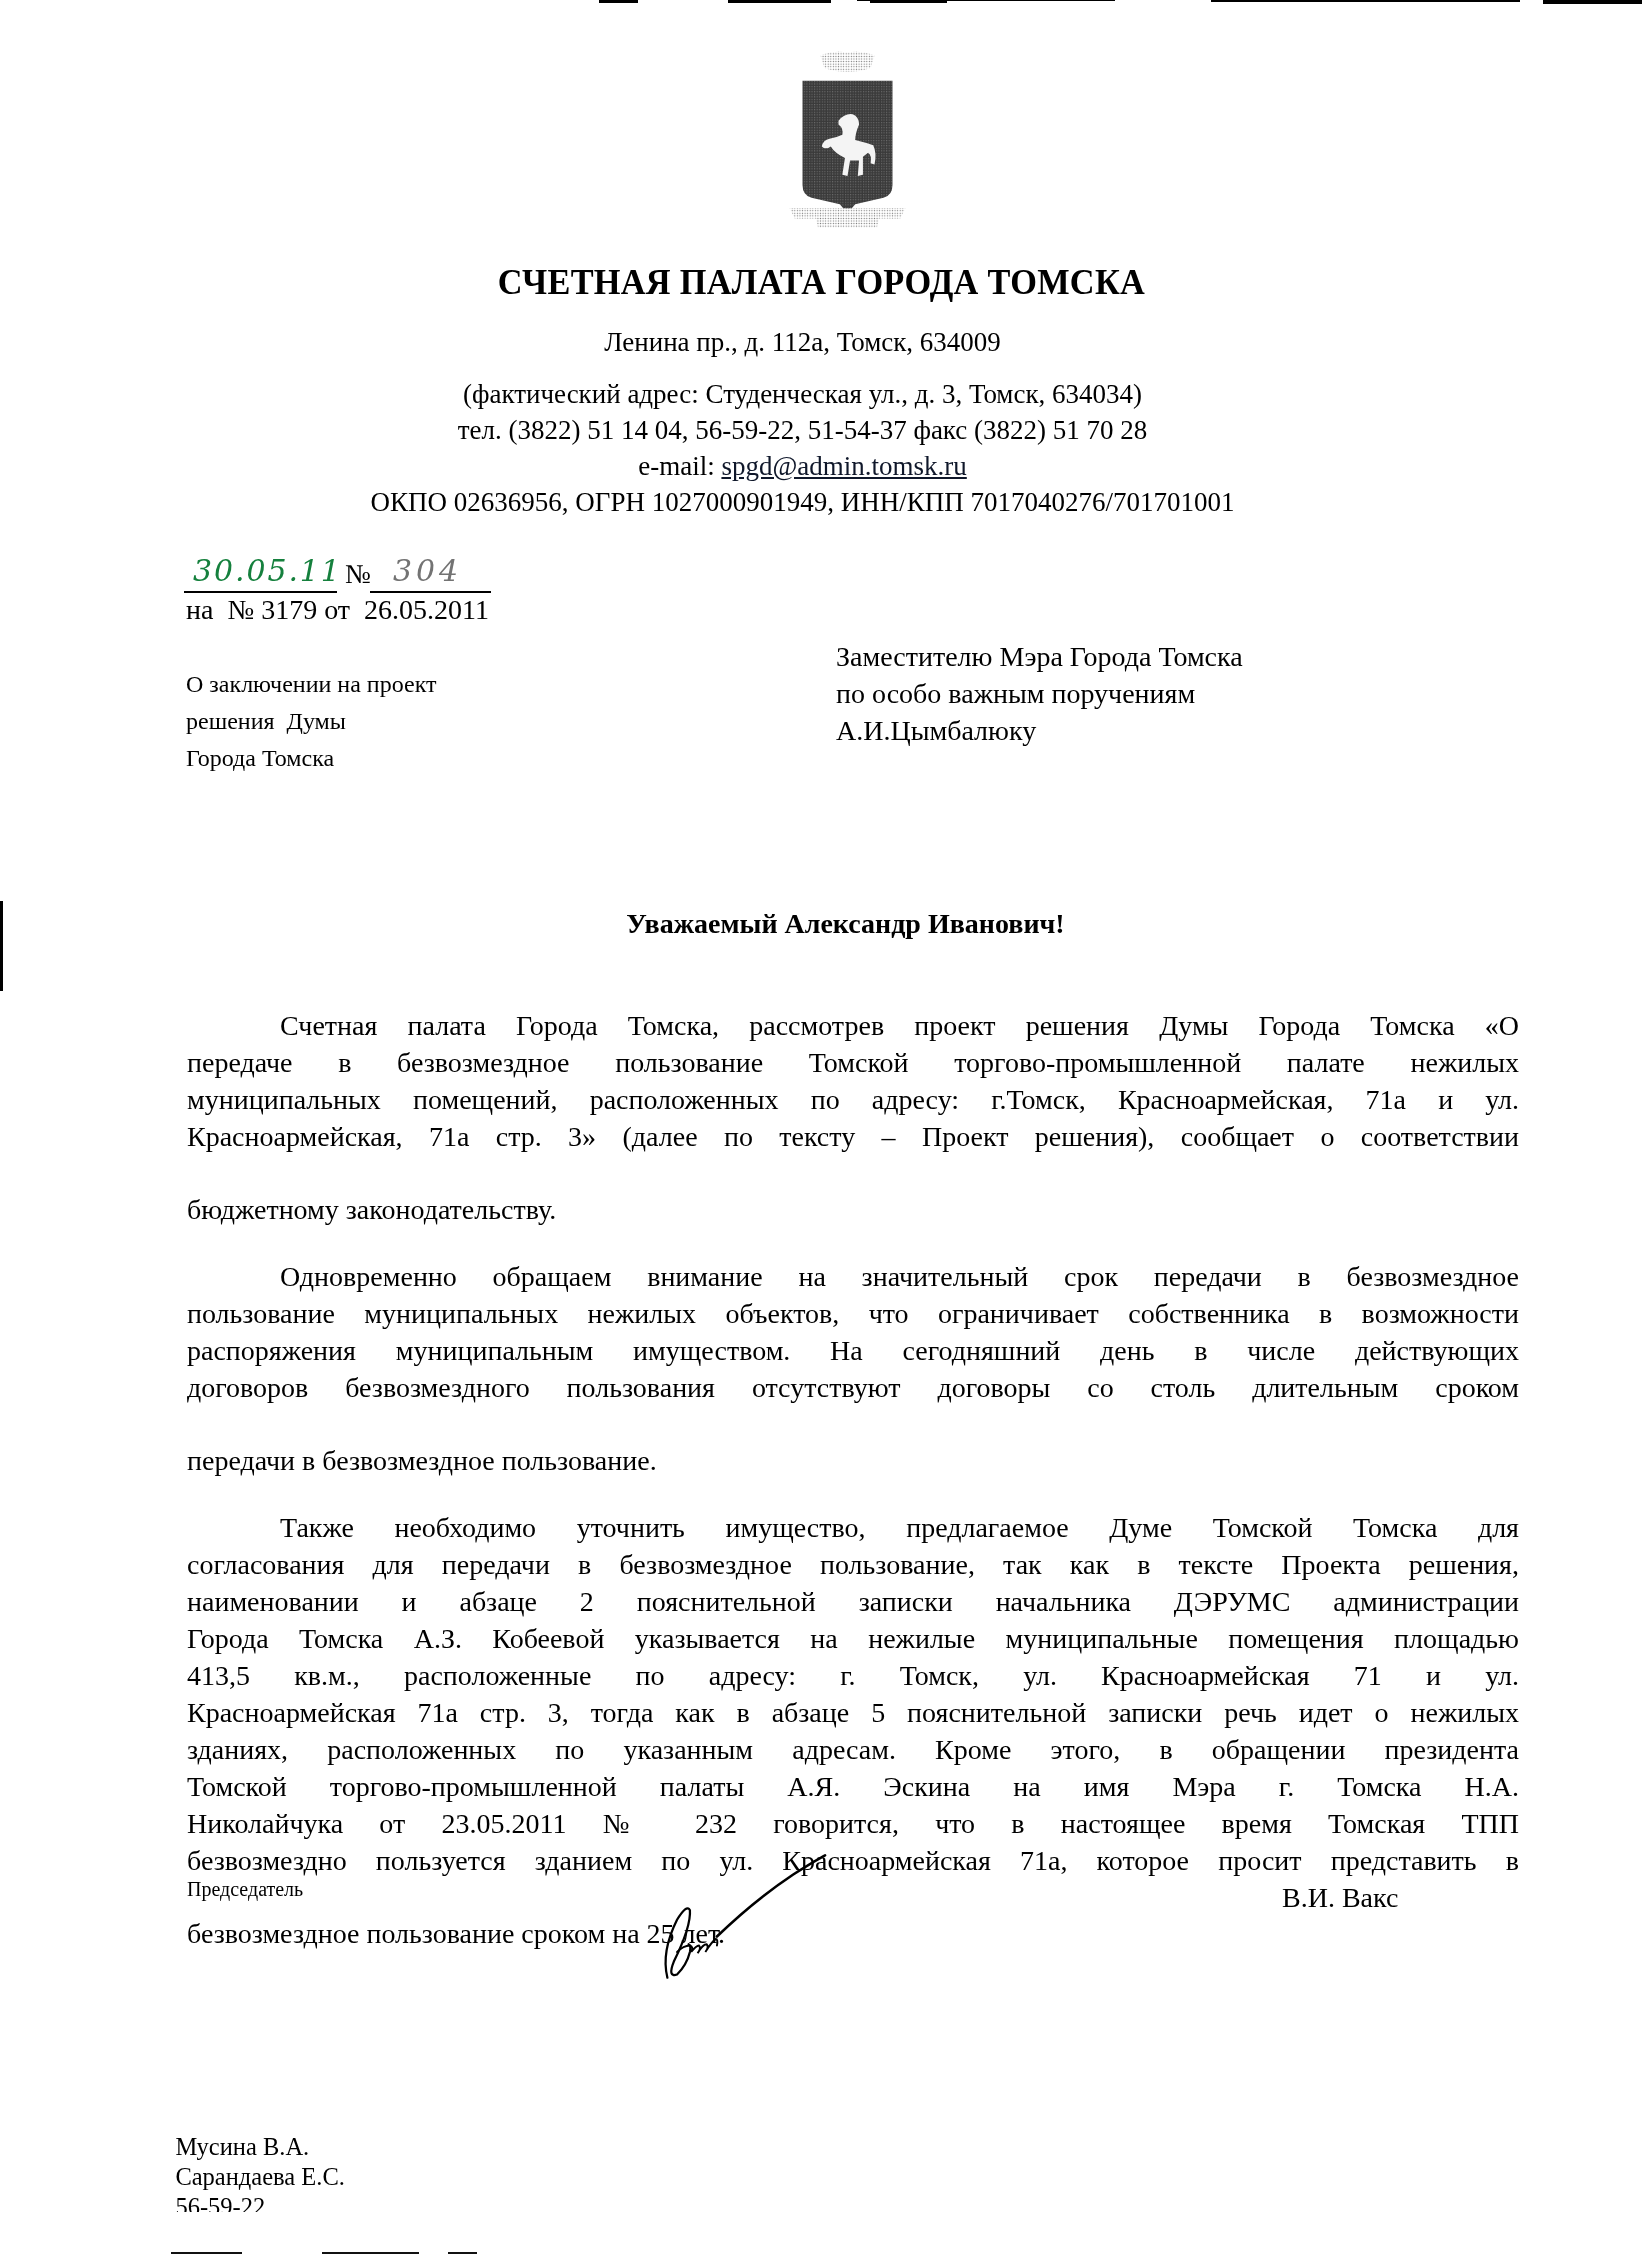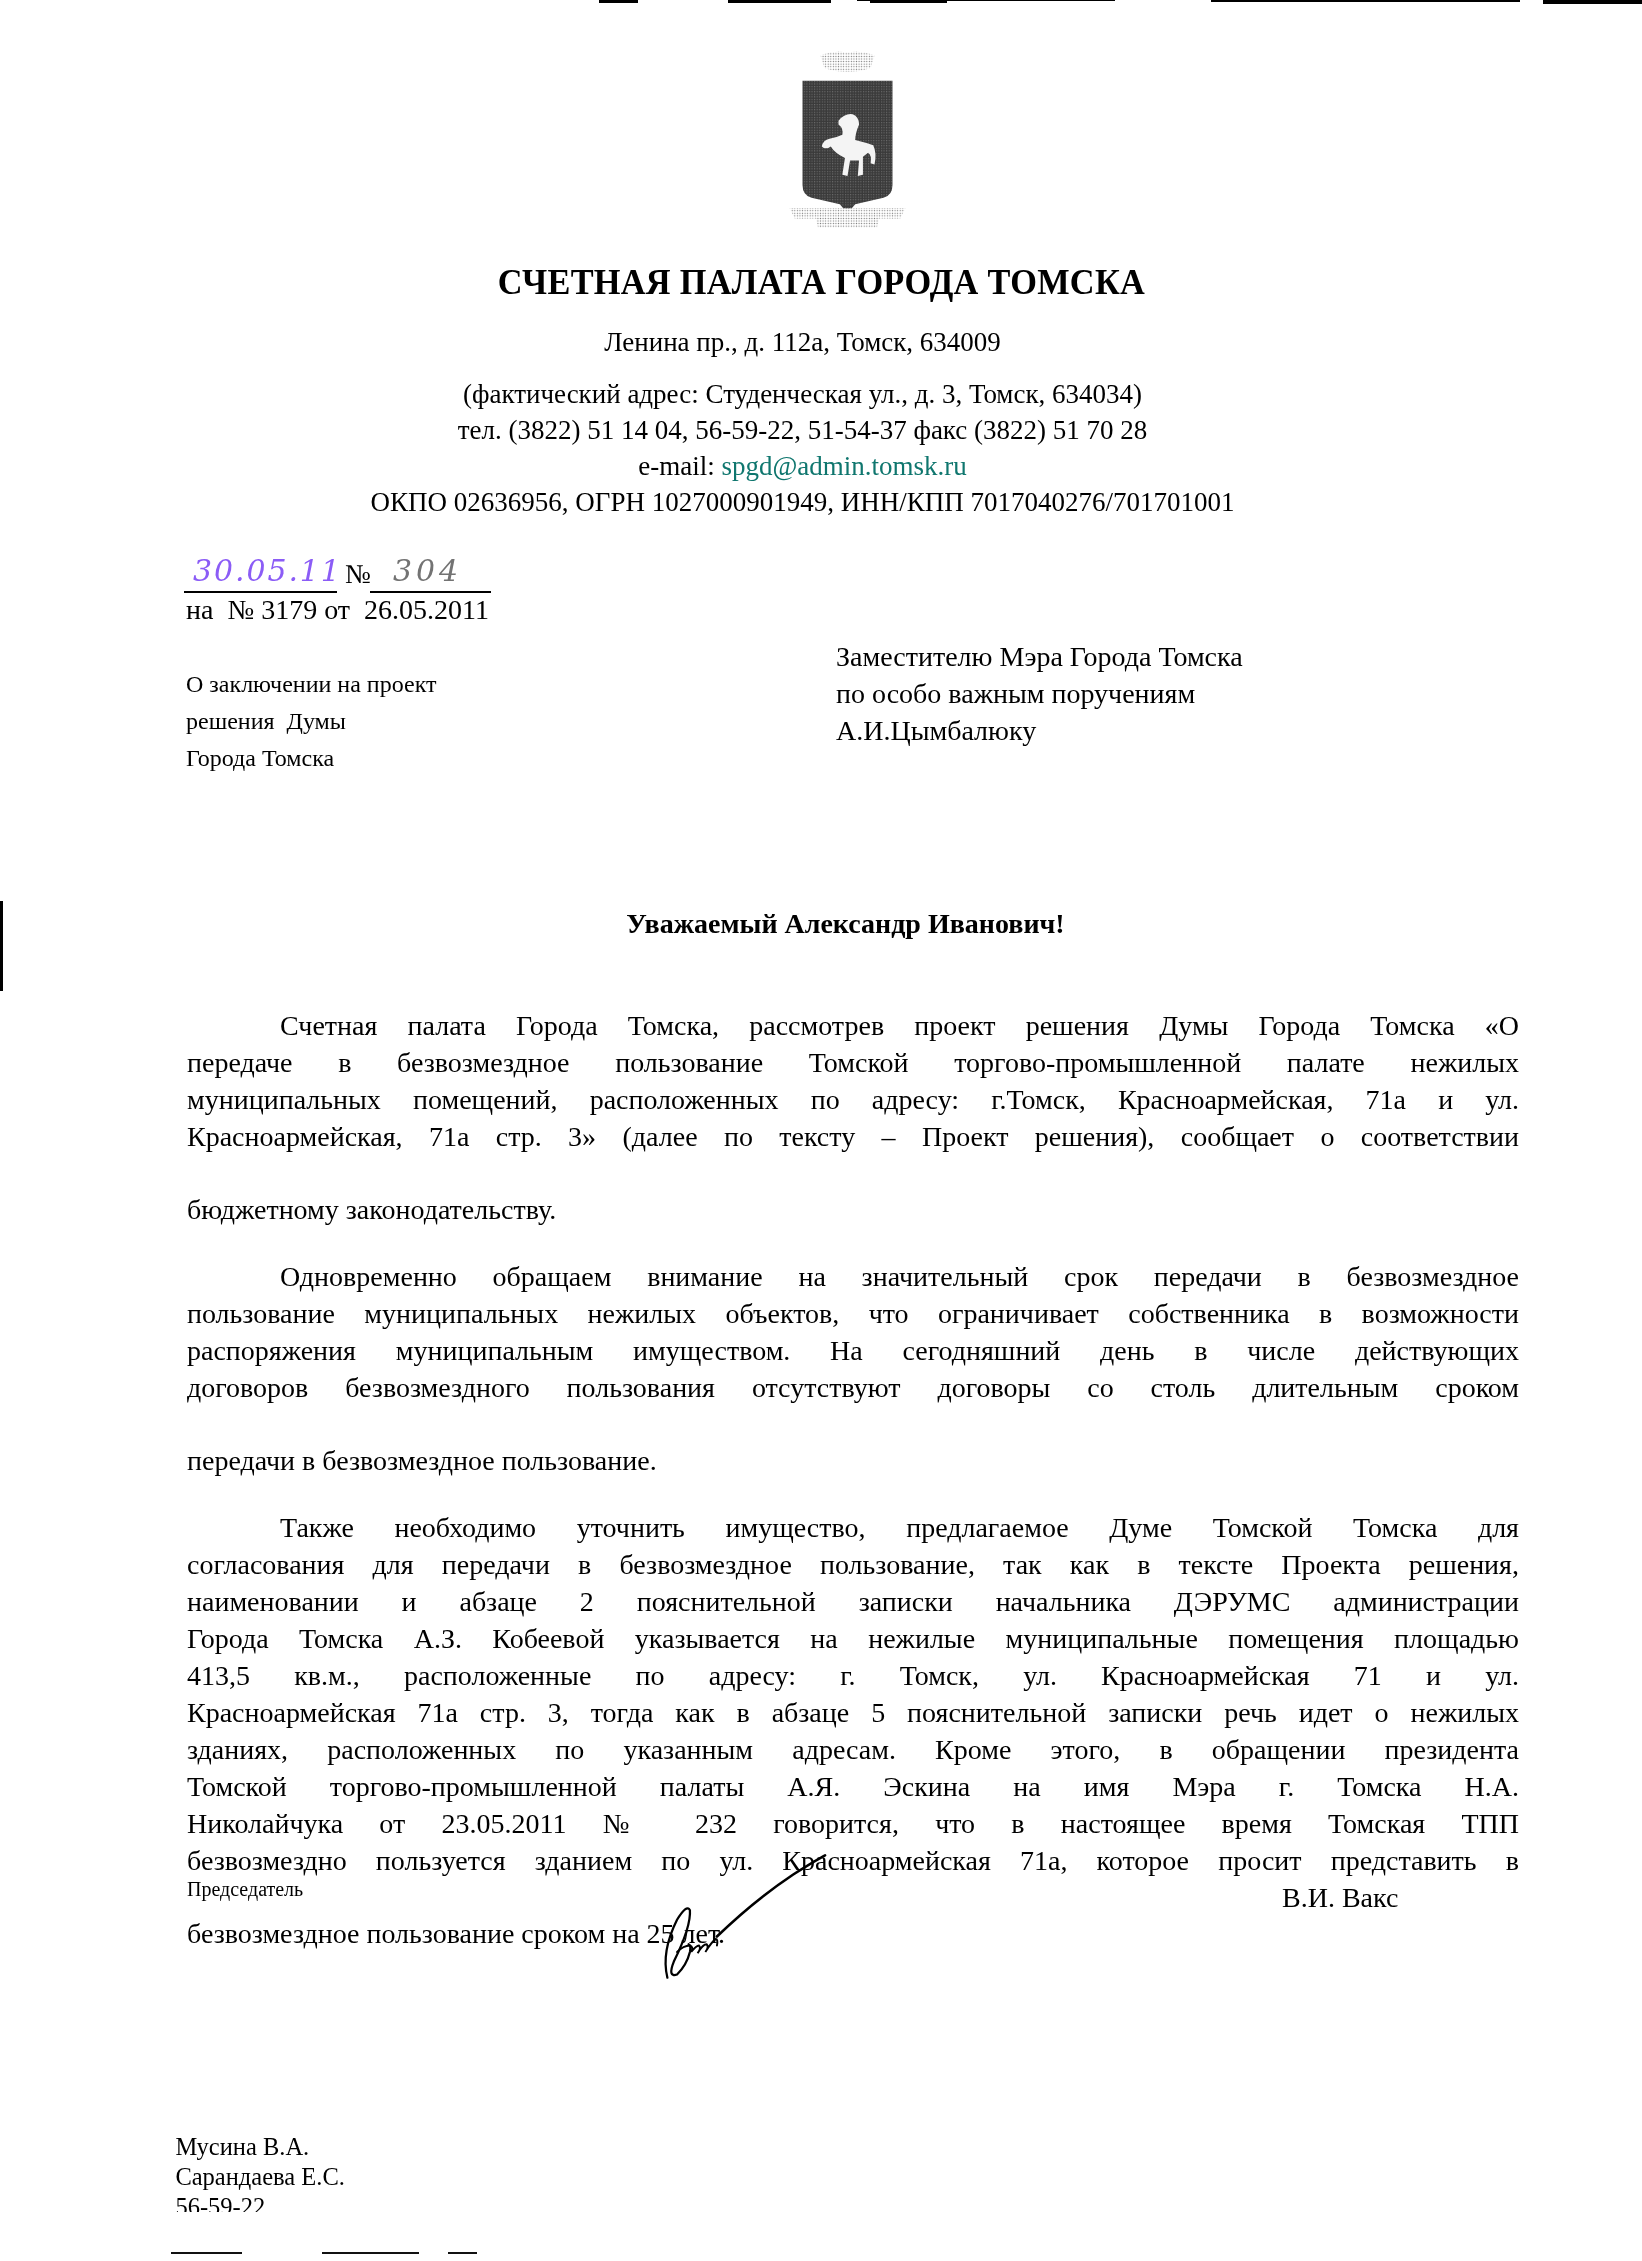--- a/index.html
+++ b/index.html
@@ -17,26 +17,26 @@
     
     .emblem { left: 783px; top: 50px; width: 129px; height: 180px; }
 
     
     .org-title {
       left: 0; width: 1643px; top: 263px; text-align: center;
       font-weight: bold; font-size: 35px; letter-spacing: 0.3px;
       transform: scaleX(0.98);
     }
     .hdr-line { left: 0; width: 1605px; text-align: center; font-size: 27px; line-height: 31px; }
-    .email-link { color: #0f766e; }
+    .email-link { text-decoration: underline; color: #0f172a; }
 
     
     .ref-date-hand {
       left: 193px; top: 553px; font-family: "DejaVu Serif", serif; font-style: italic;
-      font-size: 30px; letter-spacing: 1.9px; color: #8b5cf6;
+      font-size: 30px; letter-spacing: 1.9px; color: #15803d;
     }
     .ref-num-hand {
       left: 393px; top: 553px; font-family: "DejaVu Serif", serif; font-style: italic;
       font-size: 30px; letter-spacing: 3.9px; color: #737373;
     }
     .ref-no-label { left: 345px; top: 559px; font-size: 27px; }
     .uline { position: absolute; height: 1.9px; background: #000; }
     .ref-line2 { left: 186px; top: 594px; font-size: 28px; white-space: pre; }
 
     

